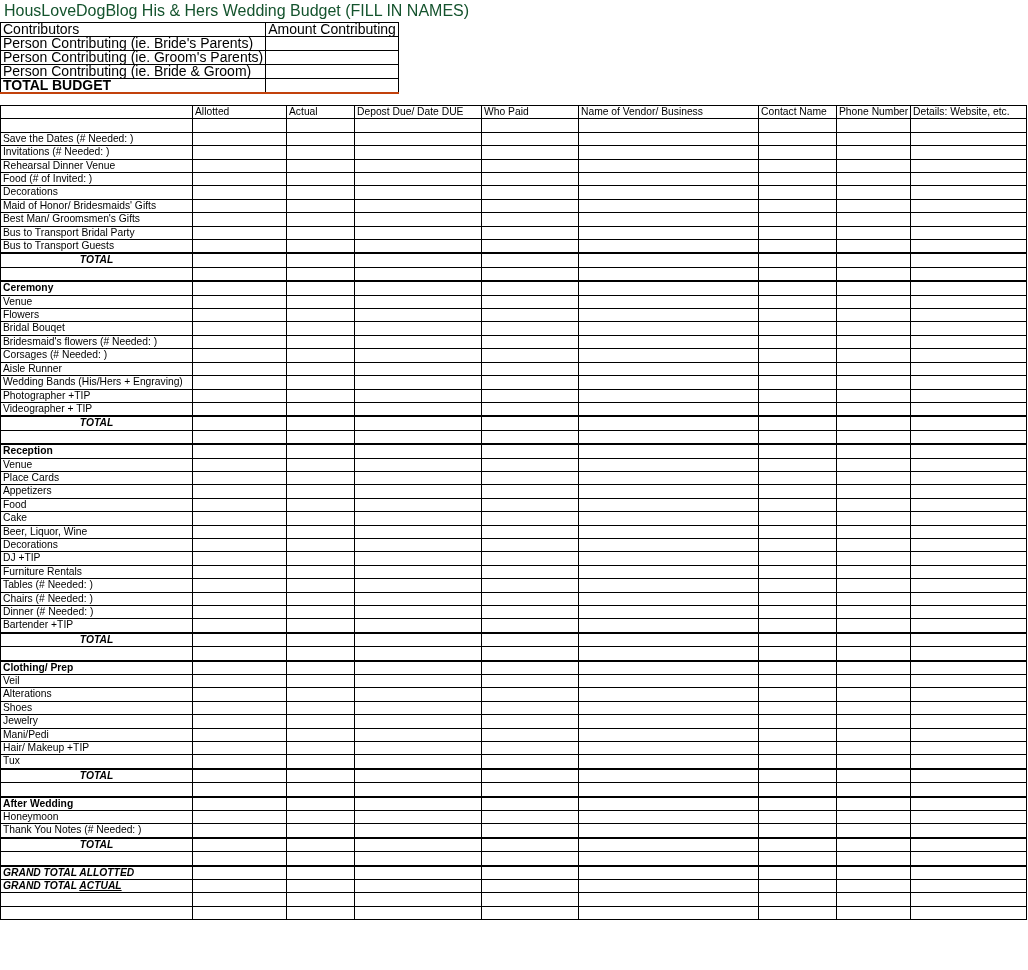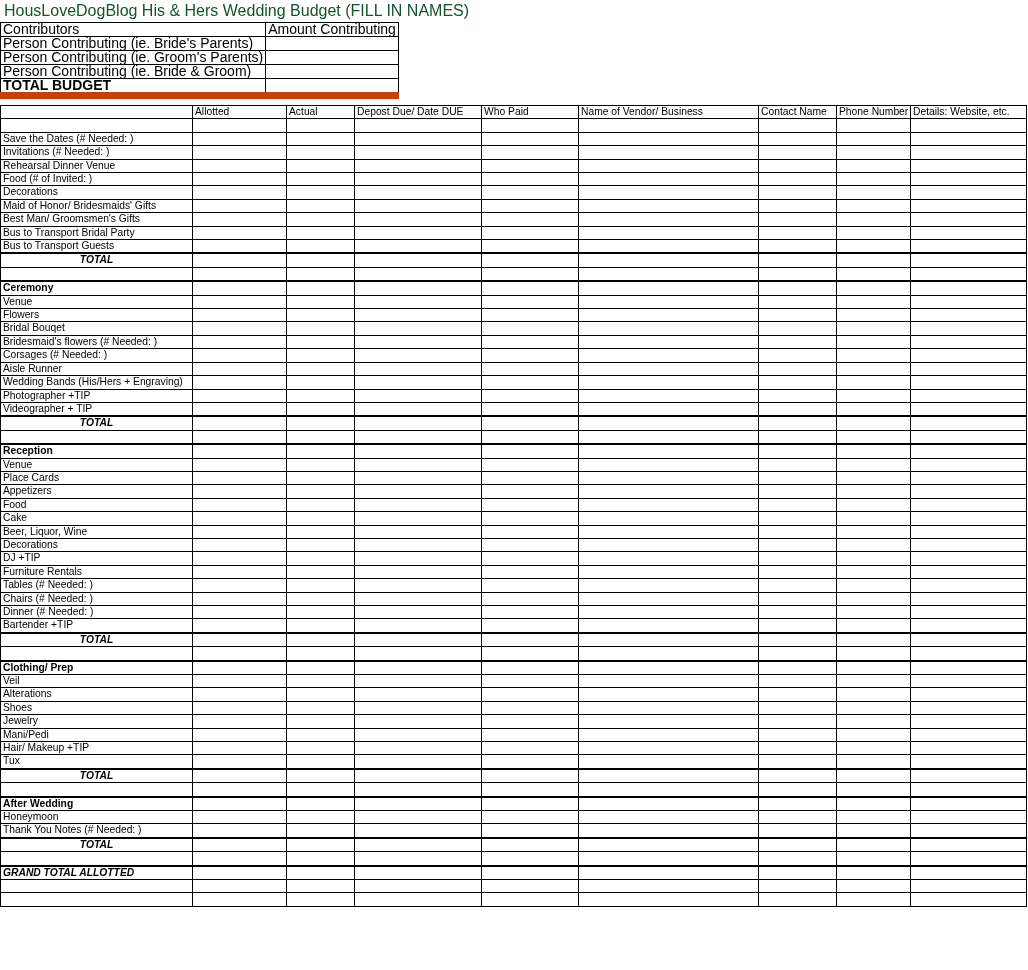--- a/index.html
+++ b/index.html
@@ -44,21 +44,21 @@
     padding: 0 2px;
     font-size: 14px;
     line-height: 13px;
     vertical-align: middle;
     white-space: nowrap;
     overflow: hidden;
   }
   table.contrib td.c1 { width: 190px; }
   table.contrib td.c2 { width: 94px; }
   table.contrib td.bold { font-weight: bold; }
-  table.contrib tr.thick td { border-bottom: 7px solid #c2410c; }
+  table.contrib tr.thick td { border-bottom: 2px solid #c2410c; }
 
   
   table.grid {
     position: absolute;
     left: 0px;
     top: 105px;
     border-collapse: collapse;
     table-layout: fixed;
     width: 1020px;
   }
@@ -756,20 +756,31 @@
           <td></td>
           <td></td>
           <td></td>
           <td></td>
           <td></td>
           <td></td>
           <td></td>
           <td></td>
         </tr>
         <tr>
+          <td class="gtotal">GRAND TOTAL <u>ACTUAL</u></td>
+          <td></td>
+          <td></td>
+          <td></td>
+          <td></td>
+          <td></td>
+          <td></td>
+          <td></td>
+          <td></td>
+        </tr>
+        <tr>
           <td></td>
           <td></td>
           <td></td>
           <td></td>
           <td></td>
           <td></td>
           <td></td>
           <td></td>
           <td></td>
         </tr>

